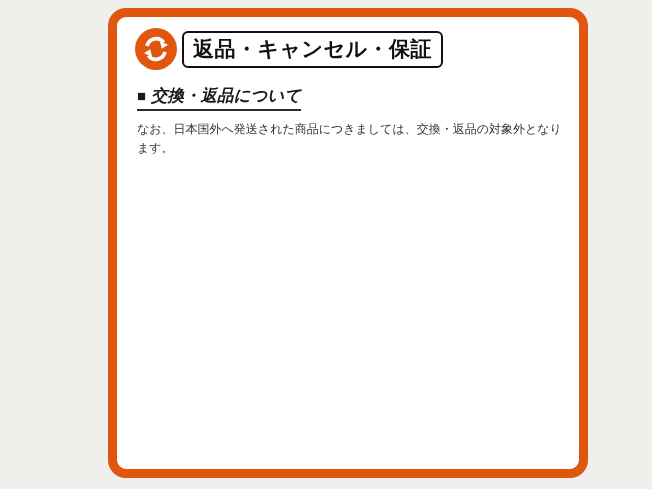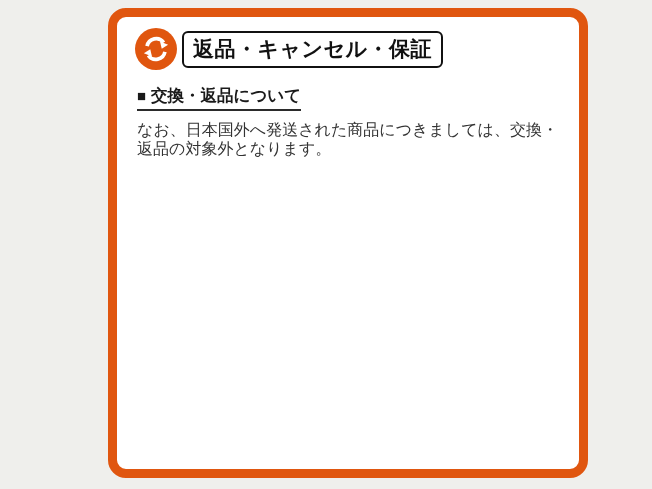--- a/index.html
+++ b/index.html
@@ -39,30 +39,31 @@
   .section { margin-top: 9px; }
   .section-heading {
     display: inline-block;
     font-size: 16.5px;
     font-weight: bold;
     color: var(--heading, #1a1a1a);
     border-bottom: 2px solid #2b2b2b;
     padding-bottom: 2px;
     margin: 6px 0 7px 0;
     white-space: nowrap;
+    font-style: italic;
   }
   .bullet { margin-right: 5px; font-size: 15px; }
   .body-text {
     font-size: 13px;
     line-height: 22px;
     color: var(--text, #333333);
     white-space: pre-line;
   }
   .note-text {
-    font-size: 16px;
+    font-size: 12px;
     line-height: 19px;
     color: var(--text, #333333);
     white-space: pre-line;
     margin-top: 2px;
     font-family: Liberation Serif, serif;
   }
   .note-text:empty { display: none; }
 </style>
 </head>
 <body>

